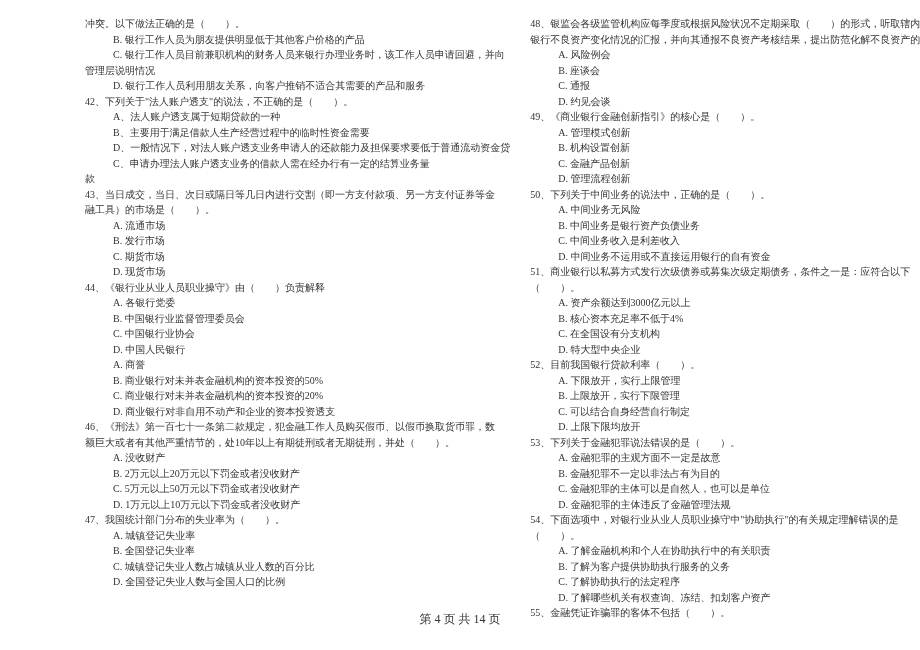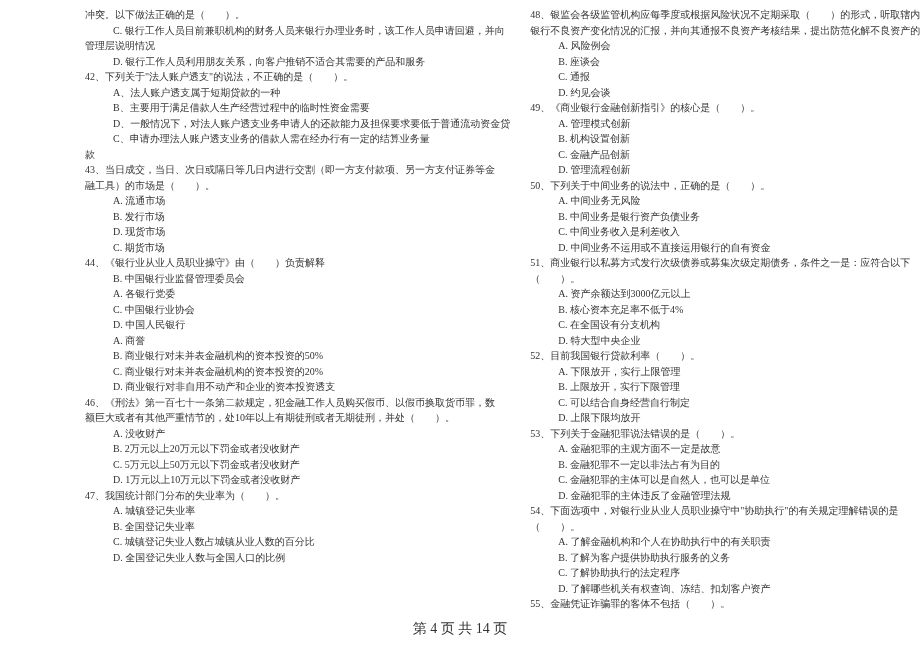--- a/index.html
+++ b/index.html
@@ -8,72 +8,73 @@
       height: 650px;
       background: #fff;
       font-family: "SimSun", "宋体", serif;
       font-size: 10px;
       color: #333;
       overflow: hidden;
     }
     .page {
       width: 920px;
       height: 650px;
-      padding: 7px 0;
+      padding: 16px 0;
       position: relative;
     }
     .columns {
       display: flex;
       gap: 20px;
       padding: 0 85px;
     }
     .col {
       flex: 1;
       line-height: 1.55;
     }
     .line {
       white-space: nowrap;
       overflow: hidden;
     }
     .indent1 { padding-left: 0; }
     .indent2 { padding-left: 28px; }
     .footer {
       position: absolute;
-      bottom: 12px;
+      bottom: 22px;
       width: 100%;
       text-align: center;
-      font-size: 14px;
+      font-size: 12px;
       color: #333;
     }
   </style>
 </head>
 <body>
 
 <div class="page">
   <div class="columns">
     <div class="col" id="col-left">
         <div class="line indent1">冲突。以下做法正确的是（　　）。</div>
+        <div class="line indent2">B. 银行工作人员为朋友提供明显低于其他客户价格的产品</div>
         <div class="line indent2">C. 银行工作人员目前兼职机构的财务人员来银行办理业务时，该工作人员申请回避，并向</div>
         <div class="line indent1">管理层说明情况</div>
         <div class="line indent2">D. 银行工作人员利用朋友关系，向客户推销不适合其需要的产品和服务</div>
         <div class="line indent1">42、下列关于"法人账户透支"的说法，不正确的是（　　）。</div>
         <div class="line indent2">A、法人账户透支属于短期贷款的一种</div>
         <div class="line indent2">B、主要用于满足借款人生产经营过程中的临时性资金需要</div>
         <div class="line indent2">D、一般情况下，对法人账户透支业务申请人的还款能力及担保要求要低于普通流动资金贷</div>
         <div class="line indent2">C、申请办理法人账户透支业务的借款人需在经办行有一定的结算业务量</div>
         <div class="line indent1">款</div>
         <div class="line indent1">43、当日成交，当日、次日或隔日等几日内进行交割（即一方支付款项、另一方支付证券等金</div>
         <div class="line indent1">融工具）的市场是（　　）。</div>
         <div class="line indent2">A. 流通市场</div>
         <div class="line indent2">B. 发行市场</div>
+        <div class="line indent2">C. 期货市场</div>
         <div class="line indent2">D. 现货市场</div>
-        <div class="line indent2">C. 期货市场</div>
         <div class="line indent1">44、《银行业从业人员职业操守》由（　　）负责解释</div>
+        <div class="line indent2">A. 各银行党委</div>
         <div class="line indent2">B. 中国银行业监督管理委员会</div>
-        <div class="line indent2">A. 各银行党委</div>
         <div class="line indent2">C. 中国银行业协会</div>
         <div class="line indent2">D. 中国人民银行</div>
         <div class="line indent2">A. 商誉</div>
         <div class="line indent2">B. 商业银行对未并表金融机构的资本投资的50%</div>
         <div class="line indent2">C. 商业银行对未并表金融机构的资本投资的20%</div>
         <div class="line indent2">D. 商业银行对非自用不动产和企业的资本投资透支</div>
         <div class="line indent1">46、《刑法》第一百七十一条第二款规定，犯金融工作人员购买假币、以假币换取货币罪，数</div>
         <div class="line indent1">额巨大或者有其他严重情节的，处10年以上有期徒刑或者无期徒刑，并处（　　）。</div>
         <div class="line indent2">A. 没收财产</div>
         <div class="line indent2">B. 2万元以上20万元以下罚金或者没收财产</div>

